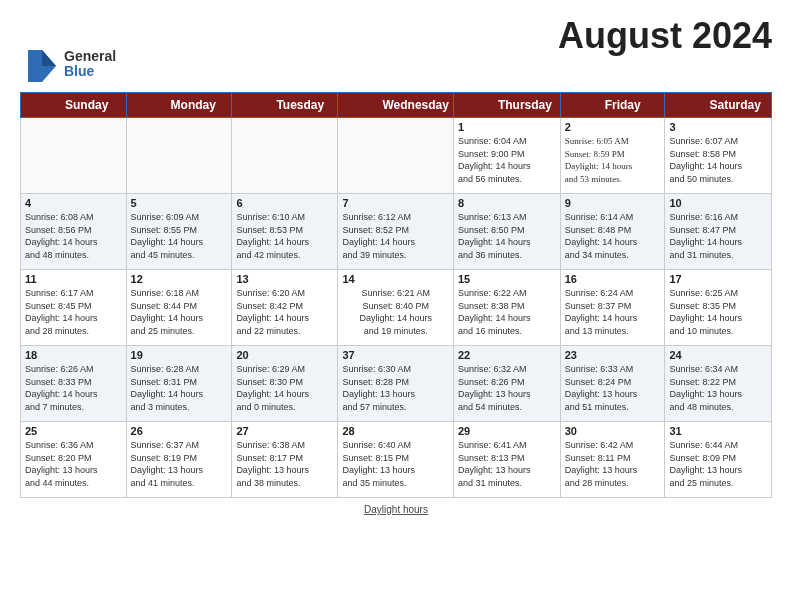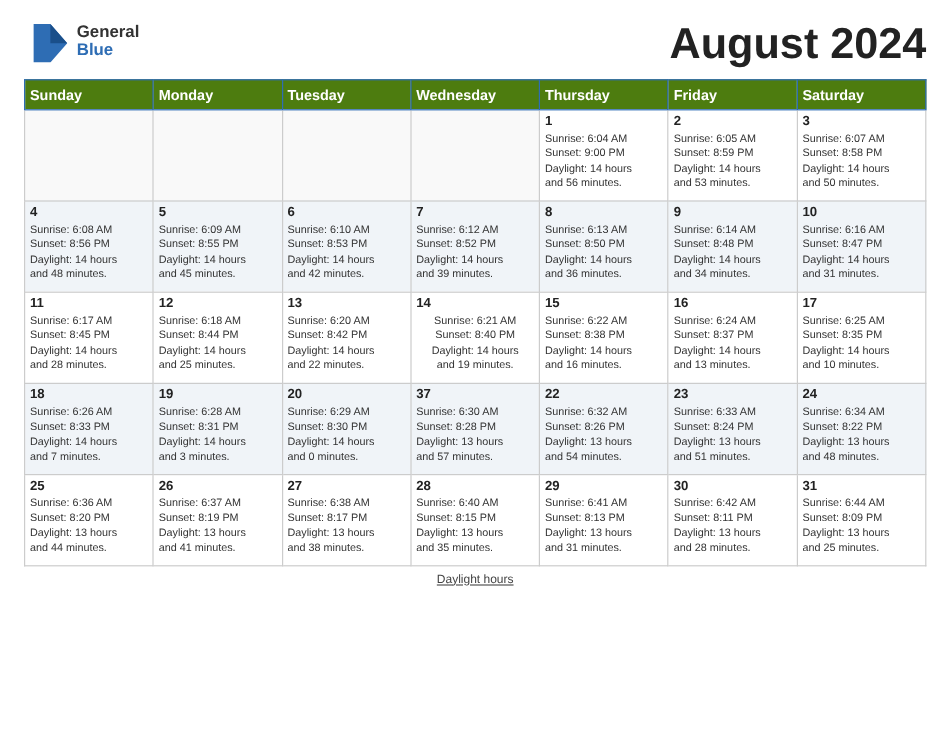--- a/index.html
+++ b/index.html
@@ -18,20 +18,21 @@
     .header {
       display: flex;
       justify-content: space-between;
       align-items: flex-start;
       margin-bottom: 10px;
     }
     .logo {
       display: flex;
       align-items: center;
       gap: 0px;
+      margin-top: 30px;
     }
     .title-block {
       text-align: right;
     }
     .month-title {
       font-size: 36px;
       font-weight: bold;
       color: #222;
       line-height: 1.1;
     }
@@ -63,21 +64,22 @@
       background: #fff;
     }
     .calendar tr:nth-child(even) td {
       background: #f0f4f8;
     }
     .calendar tr:nth-child(odd) td {
       background: #fff;
     }
     
     .calendar thead tr th {
-      background: #4d7c0f;
+      background: #7f1d1d;
+      padding-left: 44px;
     }
     .day-number {
       font-size: 11px;
       font-weight: bold;
       color: #222;
       display: block;
       margin-bottom: 2px;
     }
     .day-info {
       font-size: 9px;
@@ -143,21 +145,21 @@
           <td class="empty-cell"></td>
           <td>
             <span class="day-number">1</span>
             <div class="day-info" style="white-space: pre-line;">Sunrise: 6:04 AM
 Sunset: 9:00 PM
 Daylight: 14 hours
 and 56 minutes.</div>
           </td>
           <td>
             <span class="day-number">2</span>
-            <div class="day-info" style="white-space: pre-line;">Sunrise: 6:05 AM
+            <div class="day-info" style="white-space: pre-line; font-family: Liberation Serif, serif;">Sunrise: 6:05 AM
 Sunset: 8:59 PM
 Daylight: 14 hours
 and 53 minutes.</div>
           </td>
           <td>
             <span class="day-number">3</span>
             <div class="day-info" style="white-space: pre-line;">Sunrise: 6:07 AM
 Sunset: 8:58 PM
 Daylight: 14 hours
 and 50 minutes.</div>

